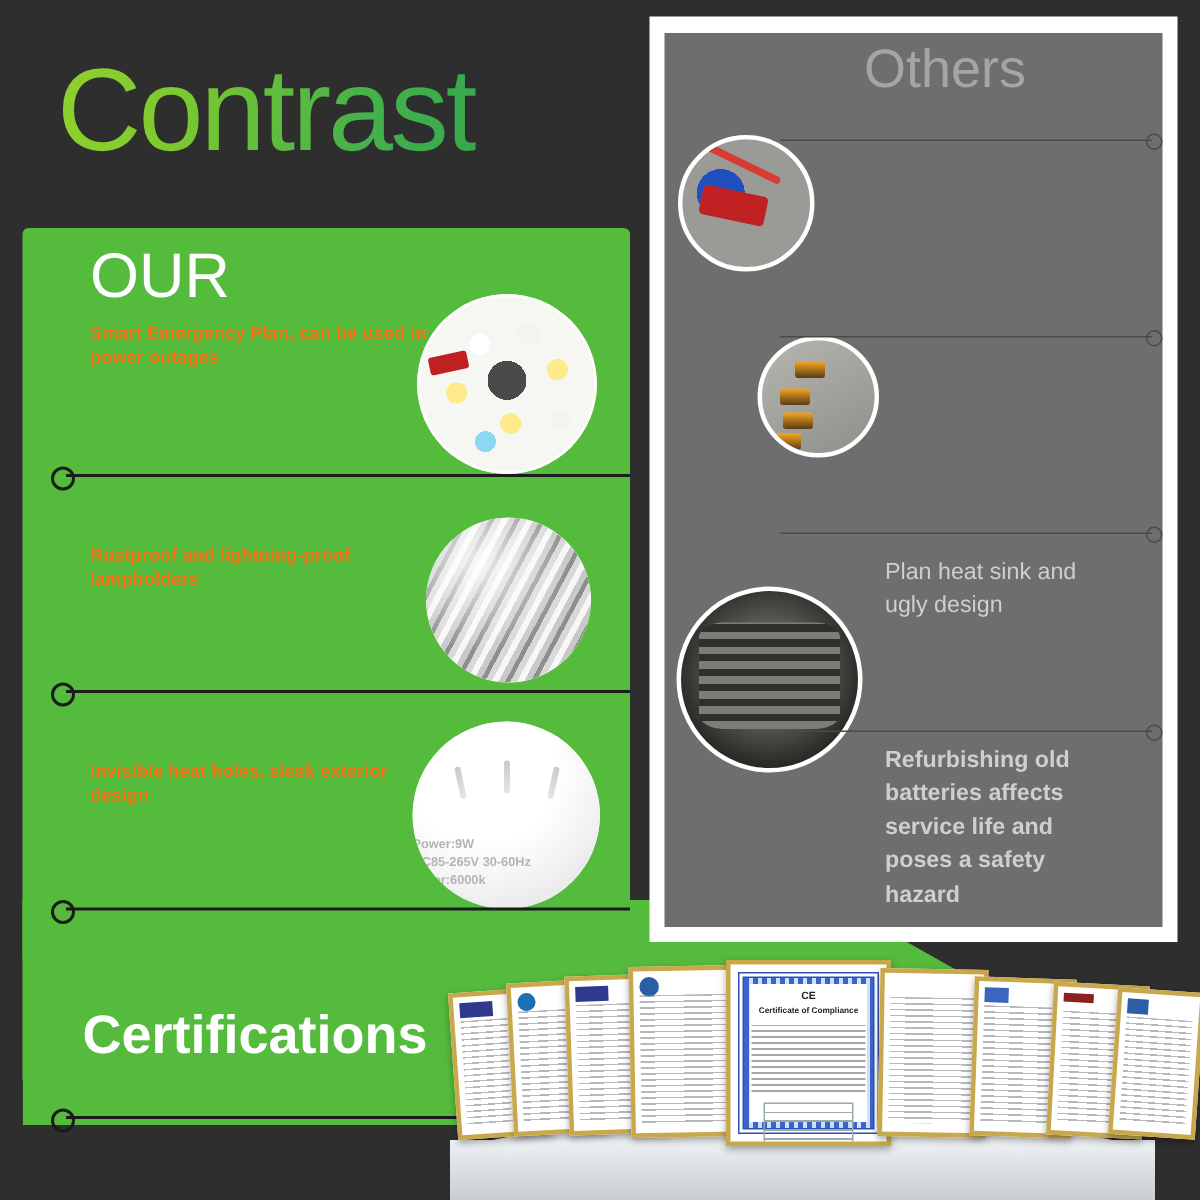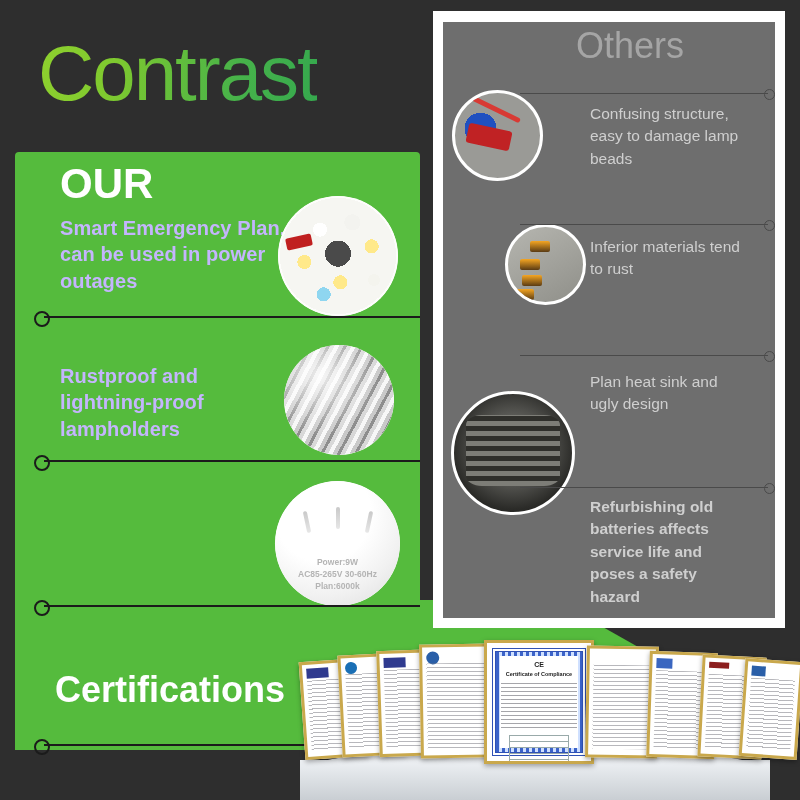--- a/index.html
+++ b/index.html
@@ -31,30 +31,30 @@
     background:#55bb3d;
     clip-path:polygon(0 0,540px 0,625px 48px,625px 150px,0 150px);
   }
   .green-bottom2{
     position:absolute;left:15px;top:600px;width:405px;height:120px;
     background:#55bb3d;
   }
 
   .our-head{
     position:absolute;left:60px;top:163px;
-    color:#ffffff;font-size:42px;font-weight:bold;letter-spacing:0px;line-height:1;
+    color:#ffffff;font-size:42px;font-weight:normal;letter-spacing:0px;line-height:1;
   }
   .cert-head{
     position:absolute;left:55px;top:672px;
     color:#ffffff;font-size:36px;font-weight:bold;line-height:1;
   }
 
   .g-item{position:absolute;}
   .g-text{
-    color:#c4b5fd;font-size:20px;font-weight:bold;line-height:1.32;
+    color:#f97316;font-size:12px;font-weight:bold;line-height:1.32;
     width:235px;letter-spacing:.1px;
   }
   .g-rule{position:absolute;height:2px;background:#1b1b1b;}
   .g-dot{
     position:absolute;width:12px;height:12px;border-radius:50%;
     border:2.5px solid #1b1b1b;background:transparent;
   }
 
   
   .g-photo{
@@ -100,21 +100,21 @@
   .bulb{
     width:125px;height:125px;border-radius:50%;
     background:radial-gradient(circle at 38% 26%,#ffffff 0 40%,#f1f1f1 68%,#dcdcdc 100%);
     position:relative;
   }
   .bulb .slit{
     position:absolute;width:4px;height:22px;border-radius:3px;
     background:linear-gradient(#c9c9c9,#e7e7e7);
   }
   .bulb-spec{
-    position:absolute;left:0;right:0;top:76px;text-align:center;
+    position:absolute;left:0;right:0;top:76px;text-align:left;
     font-size:8.5px;line-height:1.4;color:#b4b4b4;font-weight:bold;
   }
 
   
   .gray-outer{
     position:absolute;left:433px;top:11px;width:352px;height:617px;
     background:#ffffff;
   }
   .gray-inner{
     position:absolute;left:443px;top:22px;width:332px;height:596px;
@@ -238,29 +238,32 @@
 
   <div class="g-item" style="left:60px;top:363px;">
     <div class="g-text">Rustproof and lightning-proof lampholders</div>
   </div>
   <div class="g-photo" style="left:284px;top:345px;">
     <div class="holder"></div>
   </div>
   <div class="g-rule" style="left:44px;top:460px;width:376px;"></div>
   <div class="g-dot" style="left:34px;top:455px;"></div>
 
+  <div class="g-item" style="left:60px;top:507px;">
+    <div class="g-text">Invisible heat holes, sleek exterior design</div>
+  </div>
   <div class="g-photo" style="left:275px;top:481px;">
     <div class="bulb">
       <span class="slit" style="left:30px;top:30px;transform:rotate(-12deg);"></span>
       <span class="slit" style="left:61px;top:26px;"></span>
       <span class="slit" style="left:92px;top:30px;transform:rotate(12deg);"></span>
       <div class="bulb-spec">
         <div>Power:9W</div>
         <div>AC85-265V 30-60Hz</div>
-        <div>Plan:6000k</div>
+        <div>Color:6000k</div>
       </div>
     </div>
   </div>
   <div class="g-rule" style="left:44px;top:605px;width:376px;"></div>
   <div class="g-dot" style="left:34px;top:600px;"></div>
 
   <div class="cert-head">Certifications</div>
   <div class="g-rule" style="left:44px;top:744px;width:290px;"></div>
   <div class="g-dot" style="left:34px;top:739px;"></div>
 
@@ -270,26 +273,24 @@
 
   <div class="o-rule" style="left:520px;top:93px;width:248px;"></div>
   <div class="o-dot" style="left:764px;top:89px;"></div>
   <div class="o-photo ph-wires" style="left:452px;top:90px;width:85px;height:85px;"></div>
   <div class="o-photo ph-beads" style="left:505px;top:133px;width:75px;height:75px;">
     <i style="left:22px;top:14px;"></i>
       <i style="left:12px;top:32px;"></i>
     <i style="left:14px;top:48px;"></i>
       <i style="left:6px;top:62px;"></i>
   </div>
-  <div class="o-text" style="left:590px;top:103px;">Confusing structure, easy to damage lamp beads</div>
 
   <div class="o-rule" style="left:520px;top:224px;width:248px;"></div>
   <div class="o-dot" style="left:764px;top:220px;"></div>
   <div class="o-photo ph-rust" style="left:451px;top:219px;width:118px;height:118px;"></div>
-  <div class="o-text" style="left:590px;top:236px;">Inferior materials tend to rust</div>
 
   <div class="o-rule" style="left:520px;top:355px;width:248px;"></div>
   <div class="o-dot" style="left:764px;top:351px;"></div>
   <div class="o-photo ph-heat" style="left:451px;top:350px;width:118px;height:118px;"></div>
   <div class="o-text" style="left:590px;top:371px;">Plan heat sink and ugly design</div>
 
   <div class="o-rule" style="left:520px;top:487px;width:248px;"></div>
   <div class="o-dot" style="left:764px;top:483px;"></div>
 
   <div class="o-text" style="left:590px;top:496px;width:160px;font-weight:bold;">Refurbishing old batteries affects service life and poses a safety hazard</div>

